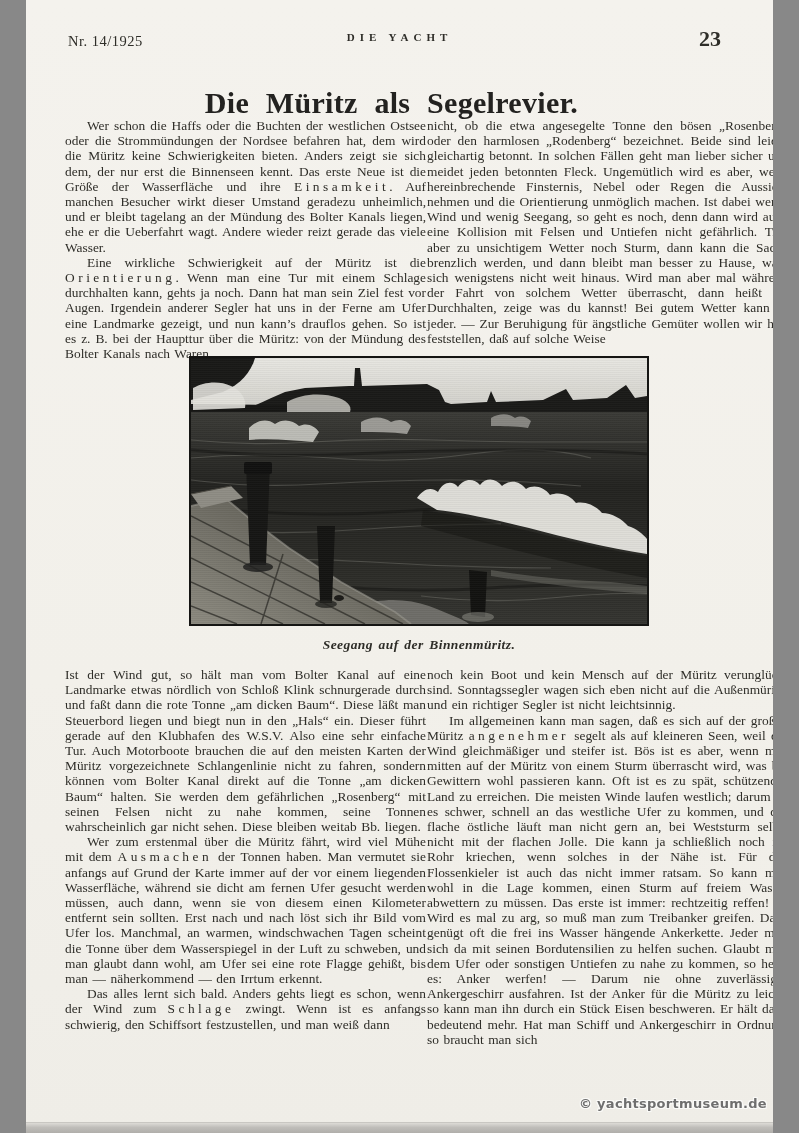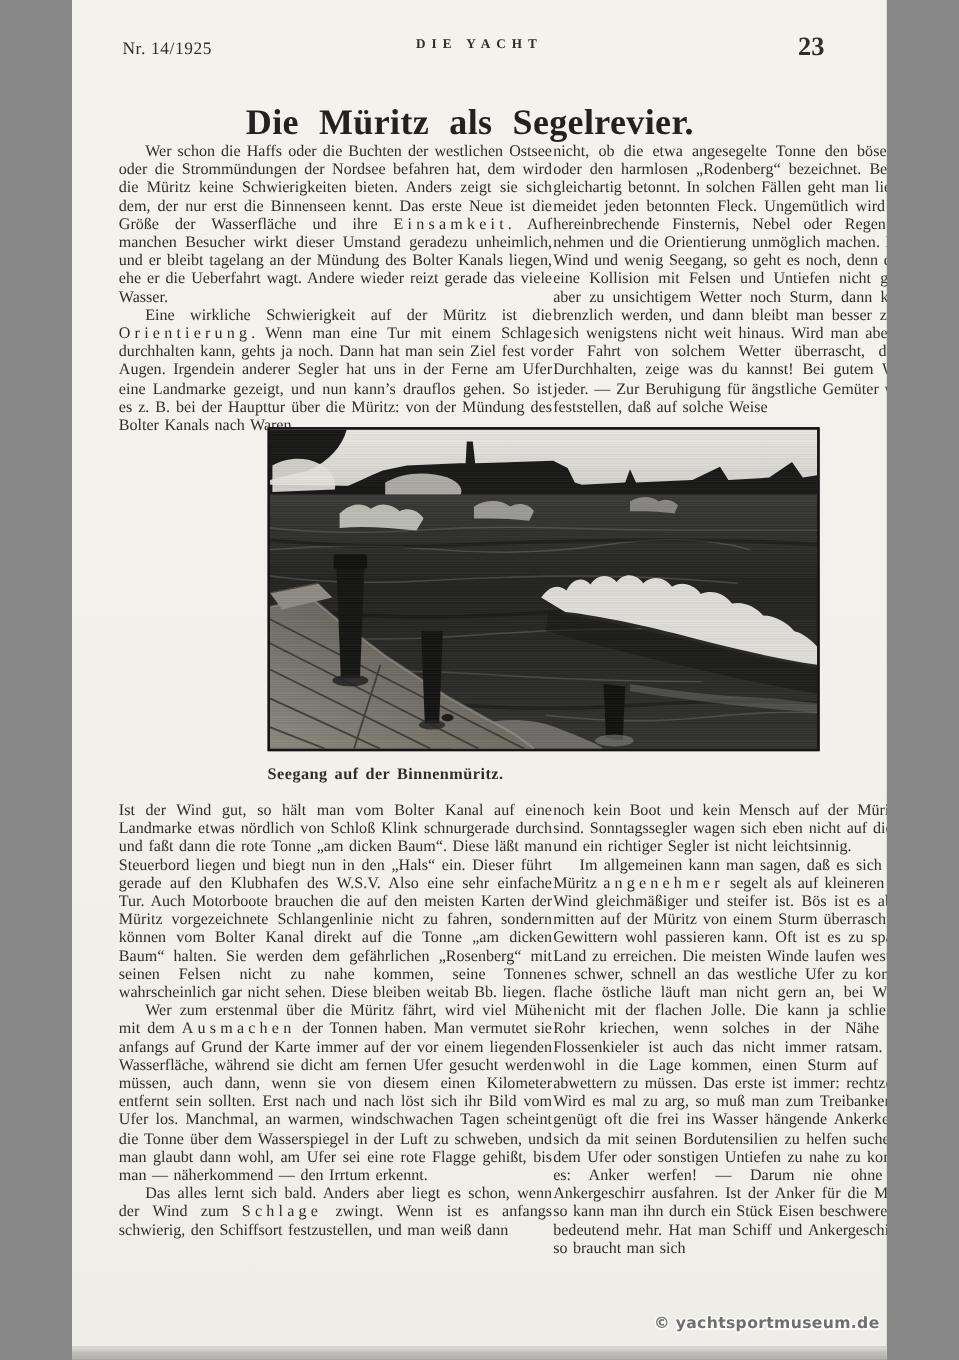--- a/index.html
+++ b/index.html
@@ -1,18 +1,18 @@
 <!DOCTYPE html>
 <html lang="de"><head>
 <meta charset="utf-8">
 <style>
   html,body{margin:0;padding:0;background:#888;}
   .page{
     position:relative;
-    width:679px;height:1133px;
+    width:747px;height:1133px;
     margin:0 auto;
     background:linear-gradient(180deg,#f4f2ed 0%,#f2f0ea 60%,#efede7 100%);
     font-family:"Liberation Serif","DejaVu Serif",serif;
     color:#2e2d28;
     overflow:hidden;
   }
   
   .hdr-issue{position:absolute;left:42px;top:33px;font-size:14.5px;letter-spacing:.5px;}
   .hdr-journal{position:absolute;left:0;right:0;top:31px;text-align:center;
     font-size:11px;font-weight:600;letter-spacing:5px;}
@@ -28,22 +28,22 @@
     word-spacing:1.2px;hyphens:auto;-webkit-hyphens:auto;}
   .col p{margin:0;}
   .col p.indent{text-indent:22px;}
   .spaced{letter-spacing:3.5px;}
   
   .photo{position:absolute;left:163px;top:356px;width:456px;height:266px;
     border:2px solid #151513;background:#262622;}
   .photo svg{display:block;width:456px;height:266px;}
   .photo::after{content:"";position:absolute;inset:0;pointer-events:none;
     background:repeating-linear-gradient(0deg,rgba(255,255,255,.025) 0 1px,rgba(0,0,0,.03) 1px 2px);}
-  .caption{position:absolute;left:163px;top:637px;width:460px;text-align:left;
-    font-size:13.5px;font-weight:700;letter-spacing:.4px;word-spacing:2px;}
+  .caption{position:absolute;left:163px;top:637px;width:460px;text-align:center;
+    font-size:13.5px;font-weight:700;letter-spacing:.4px;word-spacing:2px;font-style:italic;}
   
   .watermark{position:absolute;right:6px;top:1096px;
     font-family:"DejaVu Sans","Liberation Sans",sans-serif;
     font-size:13px;font-weight:700;color:#6f6f6f;letter-spacing:.3px;
     text-shadow:-1px -1px 0 #fbfbf9,1px -1px 0 #fbfbf9,-1px 1px 0 #fbfbf9,1px 1px 0 #fbfbf9;}
   .bottom-edge{position:absolute;left:0;right:0;bottom:0;height:10px;
     background:linear-gradient(180deg,#dddbd6 0%,#bfbdb9 45%,#b0aeaa 100%);
     border-top:1px solid #c9c7c2;}
 </style>
 </head>
@@ -154,21 +154,21 @@
       <path d="M278,212 L296,214 L294,259 L280,257 Z" fill="#121210"></path>
       <ellipse cx="287" cy="259" rx="16" ry="5" fill="#8a8a84" opacity="0.55"></ellipse>
     </svg>
   </figure>
   <figcaption class="caption">Seegang auf der Binnenmüritz.</figcaption>
 
   <div class="cols cols-bottom">
     <div class="col">
         <p><span>Ist der Wind gut, so hält man vom Bolter Kanal auf eine Landmarke etwas nördlich von Schloß Klink schnurgerade durch und faßt dann die rote Tonne „am dicken Baum“. Diese läßt man Steuerbord liegen und biegt nun in den „Hals“ ein. Dieser führt gerade auf den Klubhafen des W.S.V. Also eine sehr einfache Tur. Auch Motorboote brauchen die auf den meisten Karten der Müritz vorgezeichnete Schlangenlinie nicht zu fahren, sondern können vom Bolter Kanal direkt auf die Tonne „am dicken Baum“ halten. Sie werden dem gefährlichen „Rosenberg“ mit seinen Felsen nicht zu nahe kommen, seine Tonnen wahrscheinlich gar nicht sehen. Diese bleiben weitab Bb. liegen.</span></p>
         <p class="indent"><span>Wer zum erstenmal über die Müritz fährt, wird viel Mühe mit dem </span><span class="spaced">Ausmachen</span><span> der Tonnen haben. Man vermutet sie anfangs auf Grund der Karte immer auf der vor einem liegenden Wasserfläche, während sie dicht am fernen Ufer gesucht werden müssen, auch dann, wenn sie von diesem einen Kilometer entfernt sein sollten. Erst nach und nach löst sich ihr Bild vom Ufer los. Manchmal, an warmen, windschwachen Tagen scheint die Tonne über dem Wasserspiegel in der Luft zu schweben, und man glaubt dann wohl, am Ufer sei eine rote Flagge gehißt, bis man — näherkommend — den Irrtum erkennt.</span></p>
-        <p class="indent"><span>Das alles lernt sich bald. Anders aber liegt es schon, wenn der Wind zum </span><span class="spaced">Schlage</span><span> zwingt. Wenn ist es anfangs schwierig, den Schiffsort festzustellen, und man weiß dann</span></p>
+        <p class="indent"><span>Das alles lernt sich bald. Anders gehts liegt es schon, wenn der Wind zum </span><span class="spaced">Schlage</span><span> zwingt. Wenn ist es anfangs schwierig, den Schiffsort festzustellen, und man weiß dann</span></p>
       </div>
     <div class="col">
         <p><span>noch kein Boot und kein Mensch auf der Müritz verunglückt sind. Sonntagssegler wagen sich eben nicht auf die Außenmüritz, und ein richtiger Segler ist nicht leichtsinnig.</span></p>
         <p class="indent"><span>Im allgemeinen kann man sagen, daß es sich auf der großen Müritz </span><span class="spaced">angenehmer</span><span> segelt als auf kleineren Seen, weil der Wind gleichmäßiger und steifer ist. Bös ist es aber, wenn man mitten auf der Müritz von einem Sturm überrascht wird, was bei Gewittern wohl passieren kann. Oft ist es zu spät, schützendes Land zu erreichen. Die meisten Winde laufen westlich; darum ist es schwer, schnell an das westliche Ufer zu kommen, und das flache östliche läuft man nicht gern an, bei Weststurm selbst nicht mit der flachen Jolle. Die kann ja schließlich noch ins Rohr kriechen, wenn solches in der Nähe ist. Für den Flossenkieler ist auch das nicht immer ratsam. So kann man wohl in die Lage kommen, einen Sturm auf freiem Wasser abwettern zu müssen. Das erste ist immer: rechtzeitig reffen! — Wird es mal zu arg, so muß man zum Treibanker greifen. Dazu genügt oft die frei ins Wasser hängende Ankerkette. Jeder muß sich da mit seinen Bordutensilien zu helfen suchen. Glaubt man dem Ufer oder sonstigen Untiefen zu nahe zu kommen, so heißt es: Anker werfen! — Darum nie ohne zuverlässiges Ankergeschirr ausfahren. Ist der Anker für die Müritz zu leicht, so kann man ihn durch ein Stück Eisen beschweren. Er hält dann bedeutend mehr. Hat man Schiff und Ankergeschirr in Ordnung, so braucht man sich</span></p>
       </div>
   </div>
 
   <div class="watermark">© yachtsportmuseum.de</div>
   <div class="bottom-edge"></div>
 

